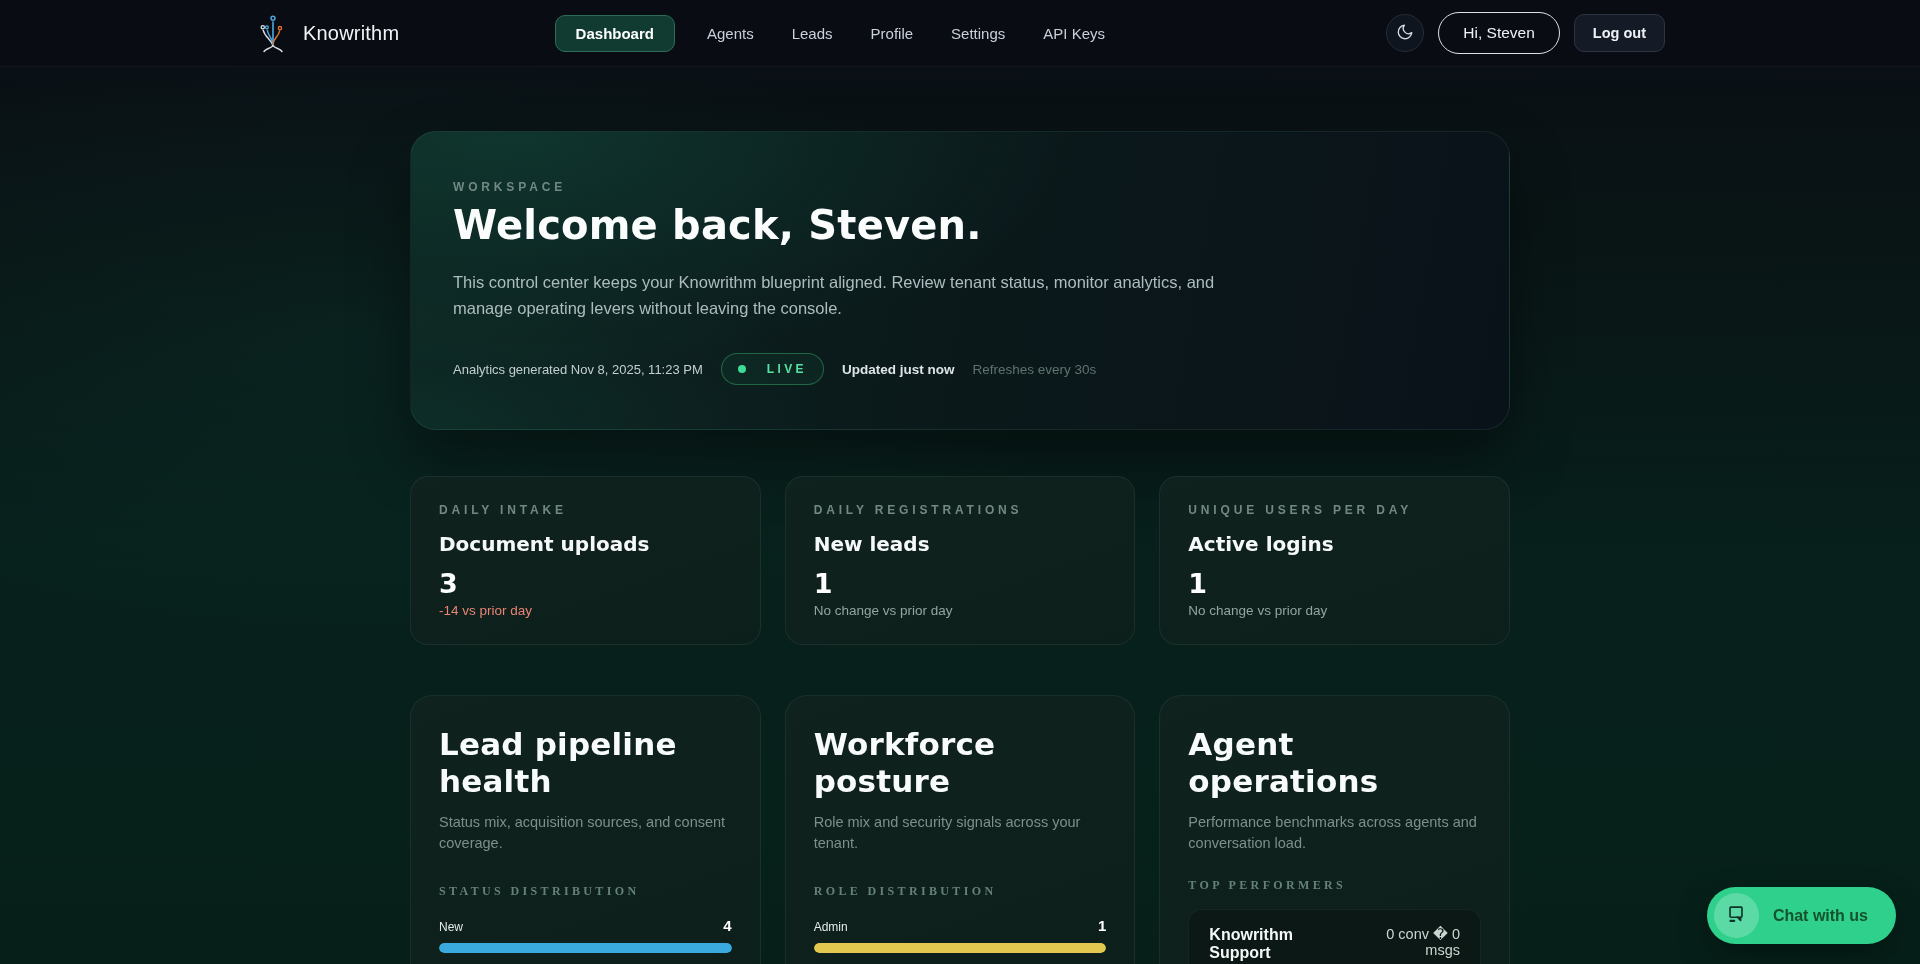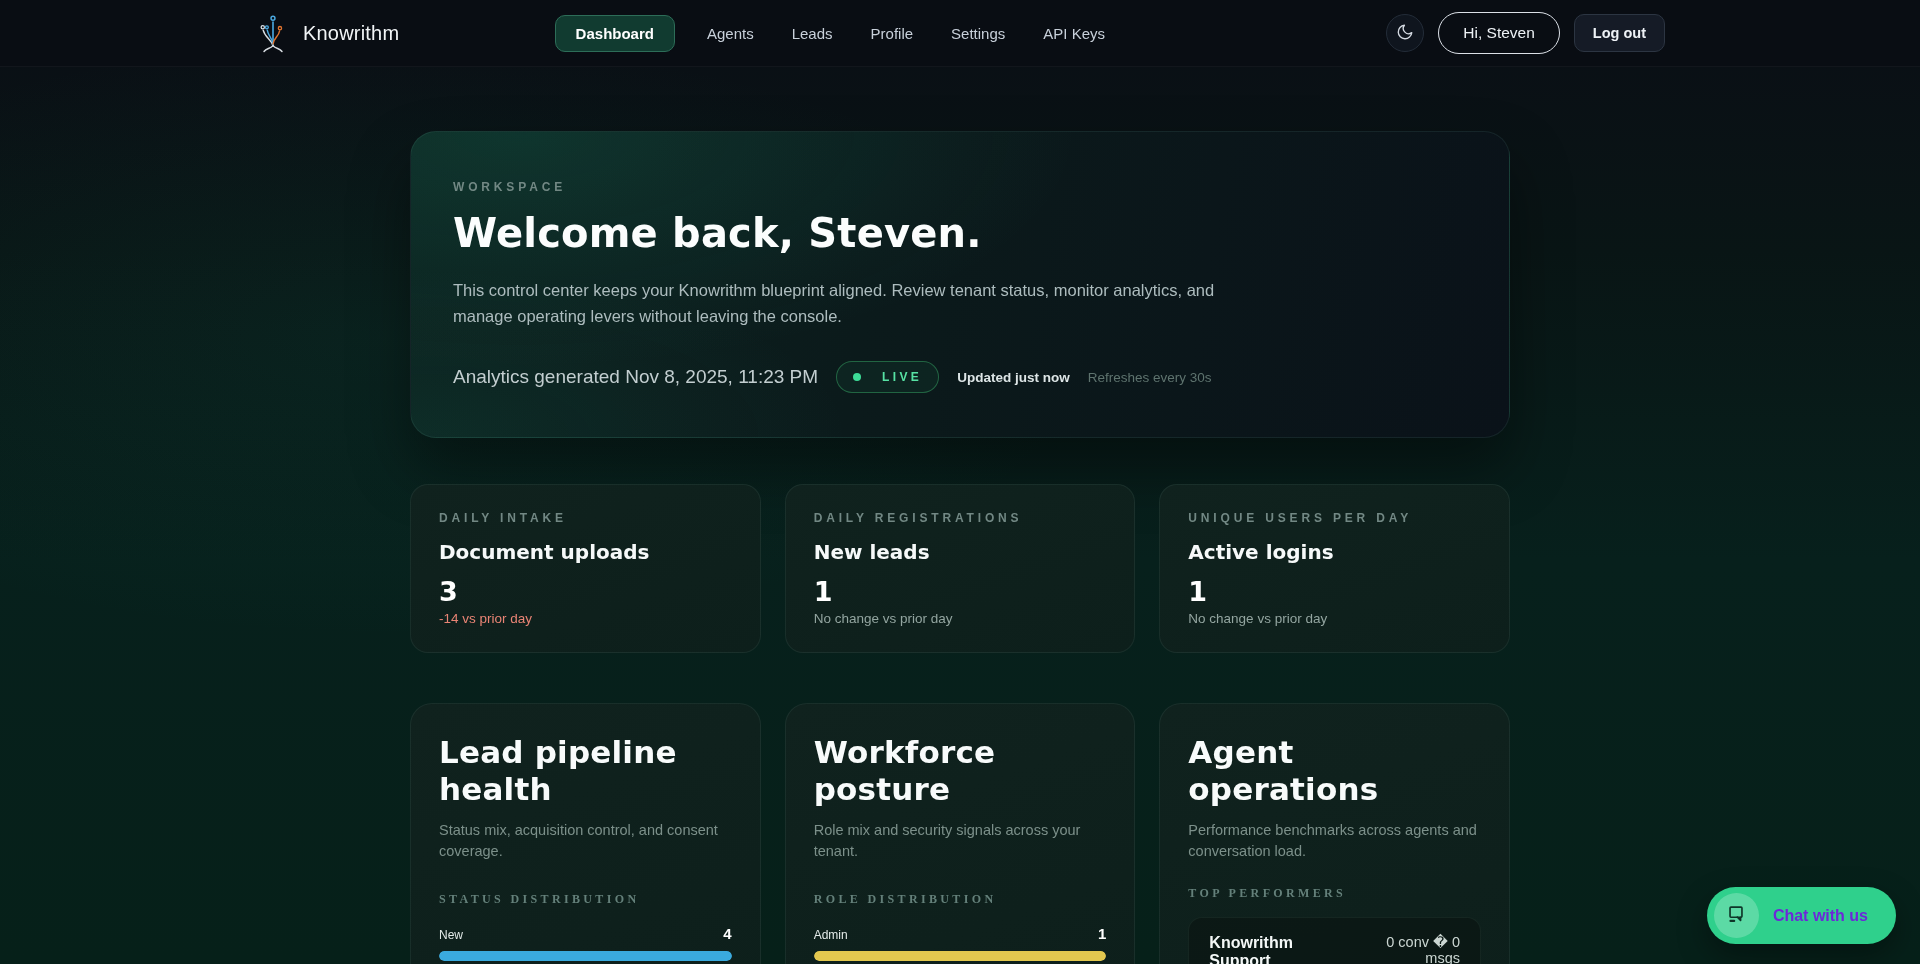--- a/index.html
+++ b/index.html
@@ -53,28 +53,28 @@
       radial-gradient(900px 380px at 10% 0%, rgba(35,180,142,0.14), transparent 62%),
       radial-gradient(700px 280px at 2% 100%, rgba(35,180,142,0.08), transparent 60%),
       linear-gradient(100deg,#0c221f 0%, #0b1a1b 42%, #0a1219 100%);
     border:1px solid rgba(125,195,172,0.10);
     box-shadow:0 30px 60px rgba(0,0,0,0.40);
   }
   .eyebrow {
     font-size:12px; letter-spacing:0.32em; font-weight:600; color:#728884;
   }
   .hero-title {
-    margin-top:16px; font-family:"DejaVu Sans",sans-serif;
+    margin-top:8px; font-family:"DejaVu Sans",sans-serif;
     font-size:40px; font-weight:700; color:#fbfdfd; letter-spacing:0.2px;
   }
   .hero-desc {
     margin-top:22px; max-width:800px; font-size:16.5px; line-height:1.55; color:#adbcbe;
   }
   .hero-meta { margin-top:32px; display:flex; align-items:center; gap:18px; }
-  .meta-text { font-size:19px; color:#c3ced0; }
+  .meta-text { font-size:13px; color:#c3ced0; }
   .meta-strong { font-size:13.5px; color:#dde5e6; font-weight:700; }
   .meta-dim { font-size:13.5px; color:#5e736e; }
   .live-pill {
     display:flex; align-items:center; gap:21px; padding:8px 16px; border-radius:999px;
     border:1px solid rgba(74,222,128,0.35); background:rgba(17,58,45,0.35);
   }
   .live-dot { width:8px; height:8px; border-radius:50%; background:#3ddc97; }
   .live-label { font-size:12px; font-weight:700; letter-spacing:0.28em; color:#57e2a4; }
   
   .grid3 { display:grid; grid-template-columns:repeat(3,1fr); gap:24px; }
@@ -112,21 +112,21 @@
   
   .chat-btn {
     position:fixed; right:24px; bottom:20px; height:57px; border-radius:999px;
     display:flex; align-items:center; gap:14px; padding:0 28px 0 7px;
     border:none; cursor:pointer; box-shadow:0 12px 30px rgba(0,0,0,0.35);
   }
   .chat-icon-circle {
     width:45px; height:45px; border-radius:50%; background:rgba(255,255,255,0.22);
     display:flex; align-items:center; justify-content:center;
   }
-  .chat-label { font-size:16px; font-weight:700; color:#6d28d9; }
+  .chat-label { font-size:16px; font-weight:700; color:#14532d; }
 </style>
 </head>
 <body>
 
 <header class="header">
   <div class="header-inner">
     <div class="brand">
       <span>
         <svg width="36" height="44" viewBox="0 0 44 52" fill="none" stroke-linecap="round">
           <path d="M22 44 C20 36 12 34 10 25" stroke="#d8dde2" stroke-width="1.8"></path>
@@ -202,21 +202,21 @@
       <div class="stat-title">Active logins</div>
       <div class="stat-value">1</div>
       <div class="stat-delta delta-neutral">No change vs prior day</div>
     </div>
   </section>
 
   <section class="grid3 panels-row">
 
     <div class="card panel">
       <h2 class="panel-title">Lead pipeline health</h2>
-      <p class="panel-desc">Status mix, acquisition control, and consent coverage.</p>
+      <p class="panel-desc">Status mix, acquisition sources, and consent coverage.</p>
       <div class="section-label">STATUS DISTRIBUTION</div>
       <div class="dist-row">
         <span class="dist-label">New</span>
         <span class="dist-value">4</span>
       </div>
       <div class="bar-track">
         <div class="bar-fill" style="width: 100%; background: rgb(58, 170, 222);"></div>
       </div>
 
     </div>

